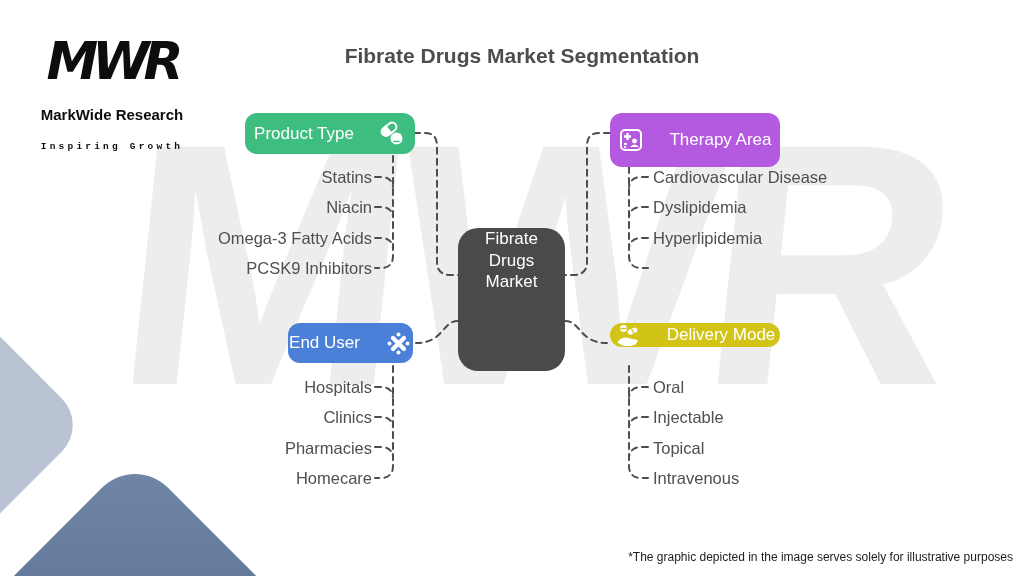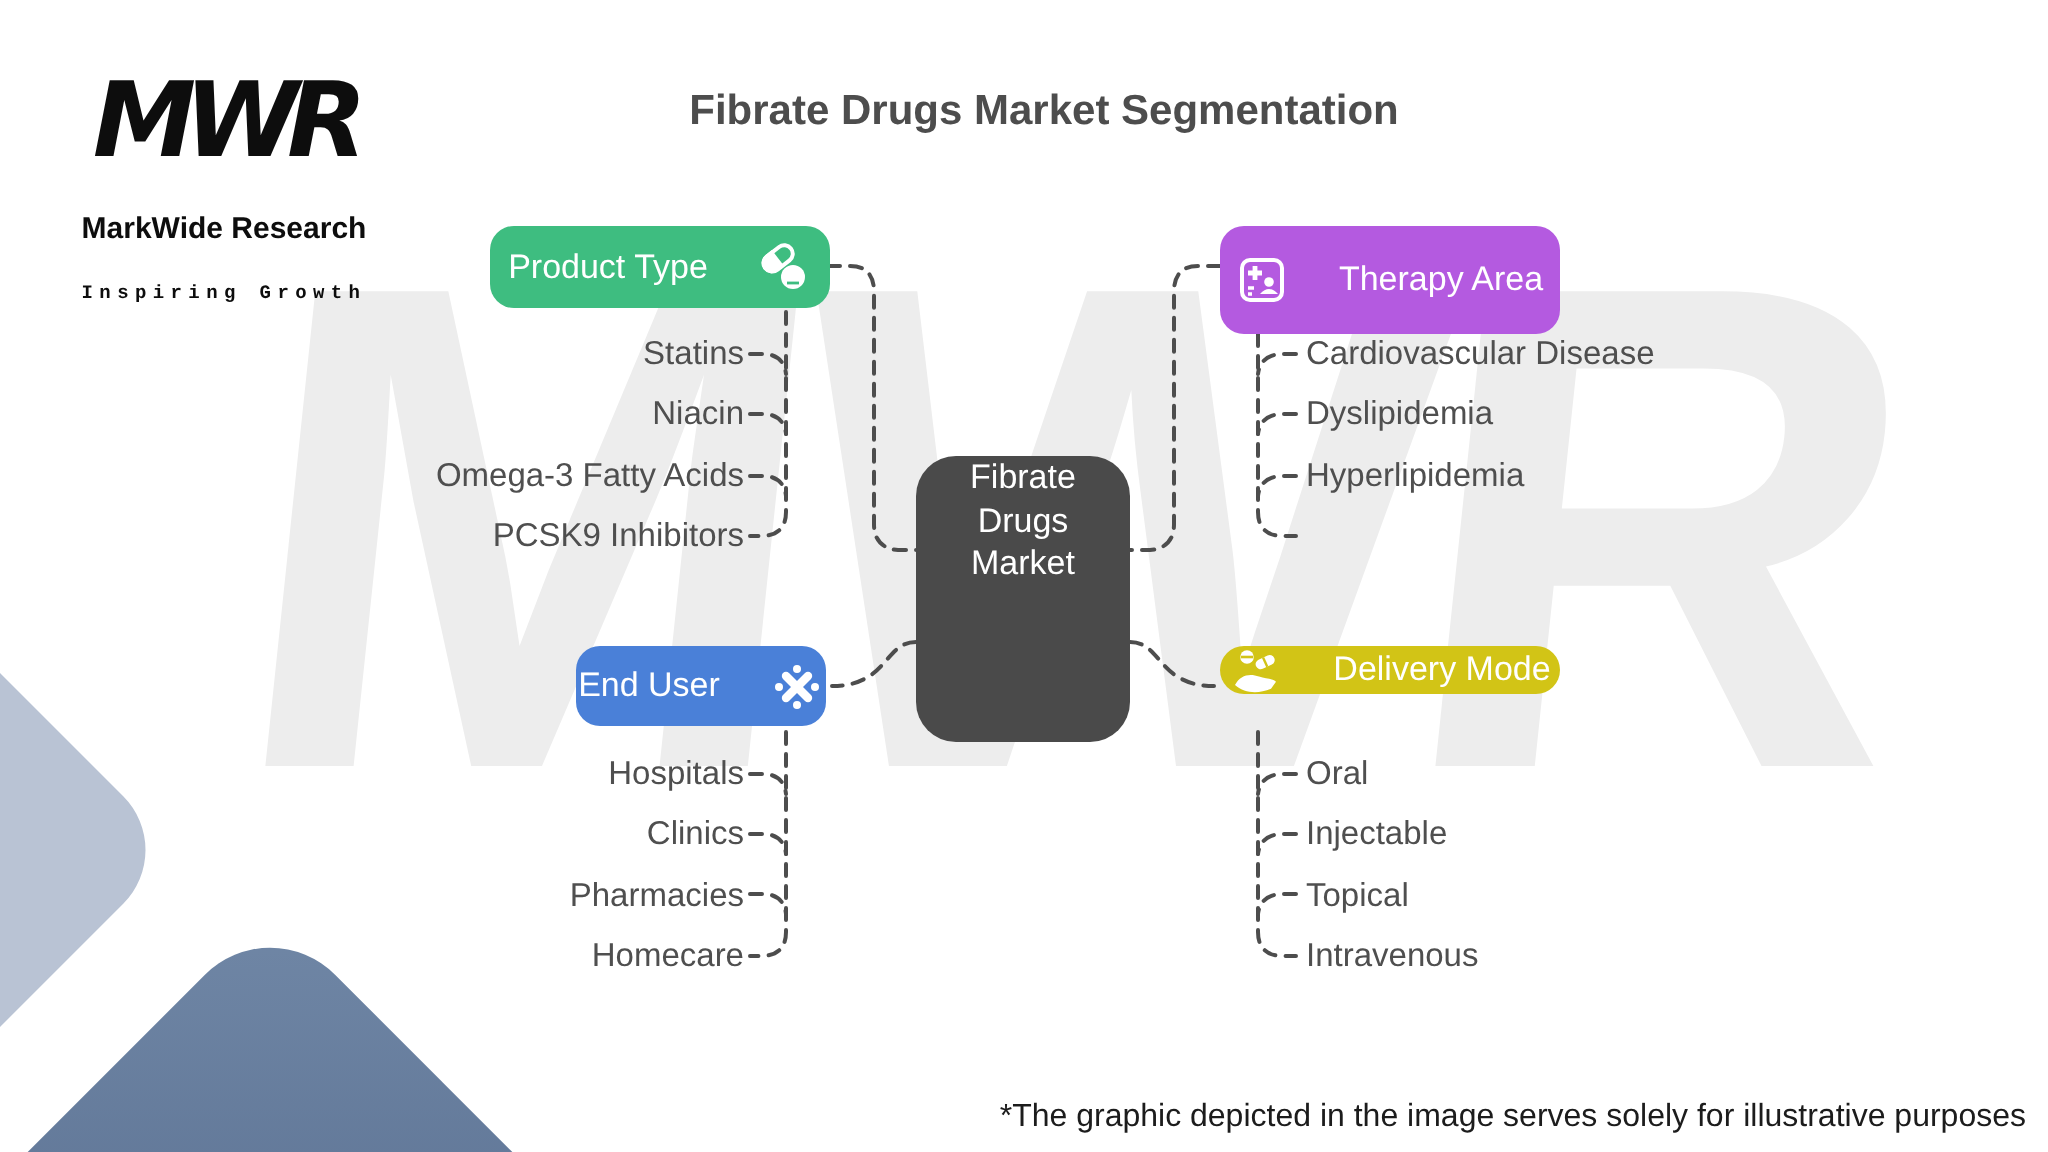--- a/index.html
+++ b/index.html
@@ -49,21 +49,21 @@
 
   
   .seg-item { position:absolute; font-size:16.5px; color:#4f4f4f; line-height:22px;
     white-space:nowrap; z-index:2; }
   .seg-left  { right:652px; text-align:right; }
   .seg-right { left:653px; text-align:left; }
 
   
   .source { position:absolute; left:511px; top:543px; transform:translateX(-50%);
     font-size:12.5px; font-weight:bold; color:#000; white-space:nowrap; z-index:2; }
-  .disclaimer { position:absolute; right:11px; top:550px; font-size:16px; color:#1c1c1c;
+  .disclaimer { position:absolute; right:11px; top:550px; font-size:12px; color:#1c1c1c;
     white-space:nowrap; z-index:2; }
 </style>
 </head>
 <body>
 
 <div class="canvas">
 
   <div class="watermark">MWR</div>
   <div class="deco-diamond deco-light"></div>
   <div class="deco-diamond deco-dark"></div>

